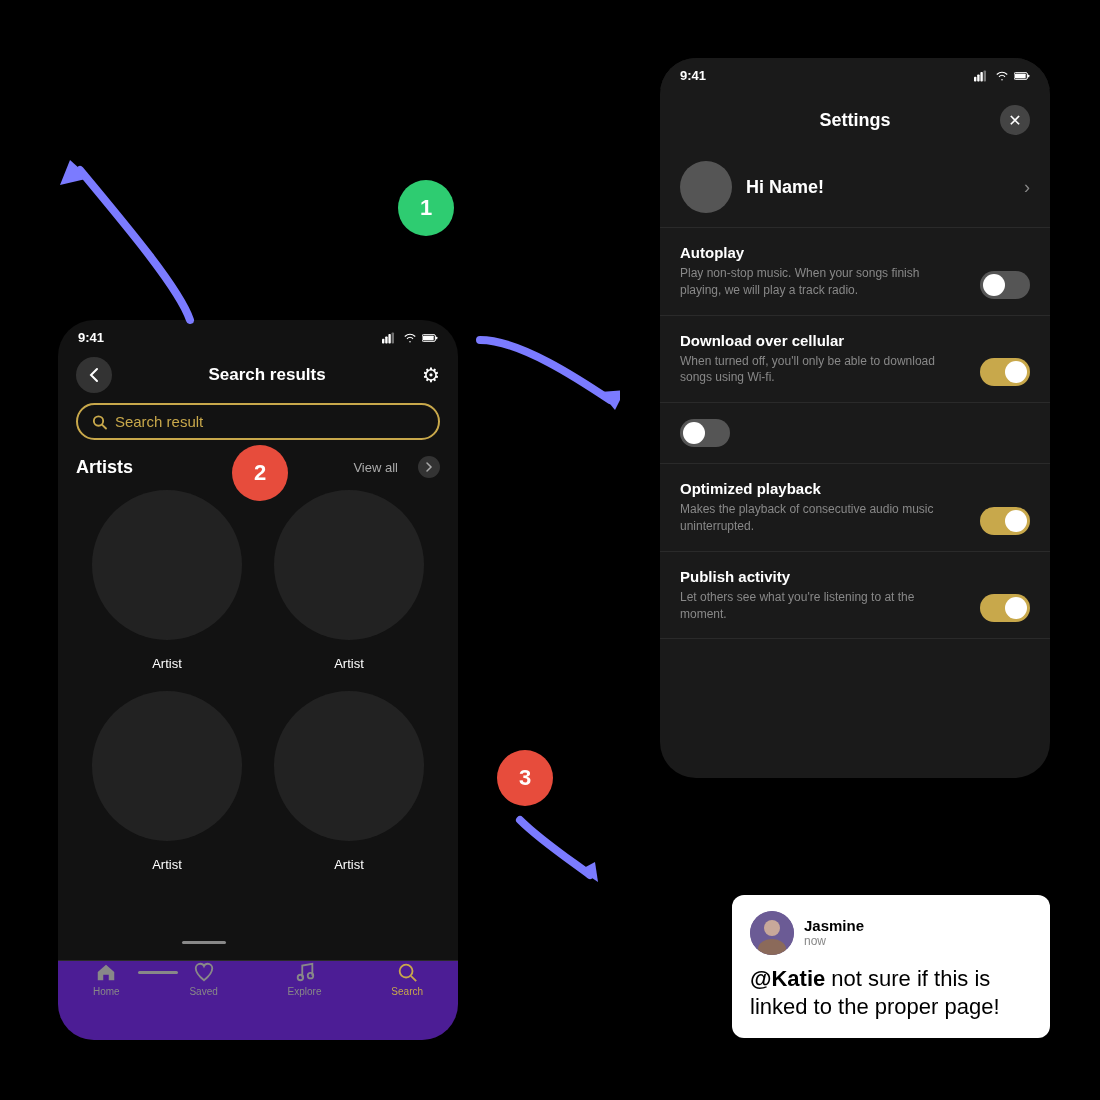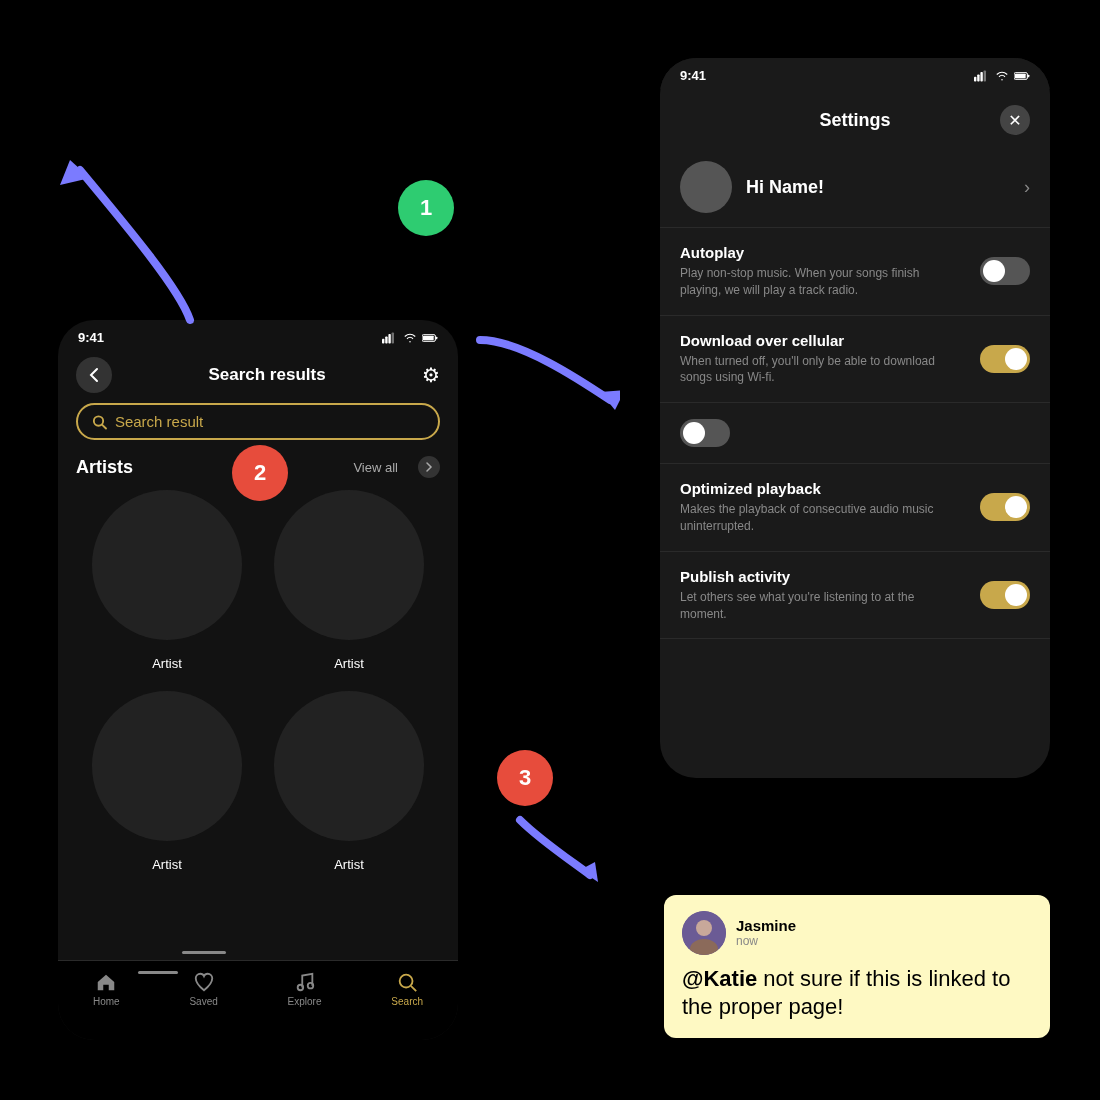--- a/index.html
+++ b/index.html
@@ -158,25 +158,25 @@
       color: #fff;
       font-size: 13px;
       margin-top: 16px;
       font-weight: 500;
     }
 
     .bottom-nav {
       position: absolute;
       bottom: 0; left: 0; right: 0;
       height: 80px;
-      background: #000000;
+      background: #4c1d95;
       display: flex;
       align-items: flex-start;
       justify-content: space-around;
-      padding-top: 10px;
+      padding-top: 0;
       border-top: 1px solid #2a2a2a;
     }
     .nav-item {
       display: flex;
       flex-direction: column;
       align-items: center;
       gap: 3px;
       cursor: pointer;
     }
     .nav-item svg { width: 22px; height: 22px; }
@@ -247,21 +247,21 @@
     }
     .profile-name {
       color: #fff;
       font-size: 18px;
       font-weight: 600;
     }
     .profile-chevron { color: #888; font-size: 18px; }
 
     .setting-row {
       display: flex;
-      align-items: center;
+      align-items: flex-end;
       justify-content: space-between;
       padding: 16px 20px;
       border-bottom: 1px solid #2a2a2a;
     }
     .setting-text { flex: 1; padding-right: 16px; }
     .setting-name {
       color: #fff;
       font-size: 15px;
       font-weight: 600;
       margin-bottom: 4px;
@@ -292,22 +292,22 @@
       transition: transform 0.2s;
     }
     .toggle.off .toggle-knob { transform: translateX(0); }
     .toggle.on .toggle-knob { transform: translateX(22px); }
 
     
     .comment-bubble {
       position: absolute;
       bottom: 62px;
       right: 50px;
-      width: 386px;
-      background: #fef9c3;
+      width: 318px;
+      background: #ffffff;
       border-radius: 12px;
       padding: 16px 18px;
       box-shadow: 0 4px 20px rgba(0,0,0,0.5);
       z-index: 50;
     }
     .comment-header {
       display: flex;
       align-items: center;
       gap: 10px;
       margin-bottom: 10px;

